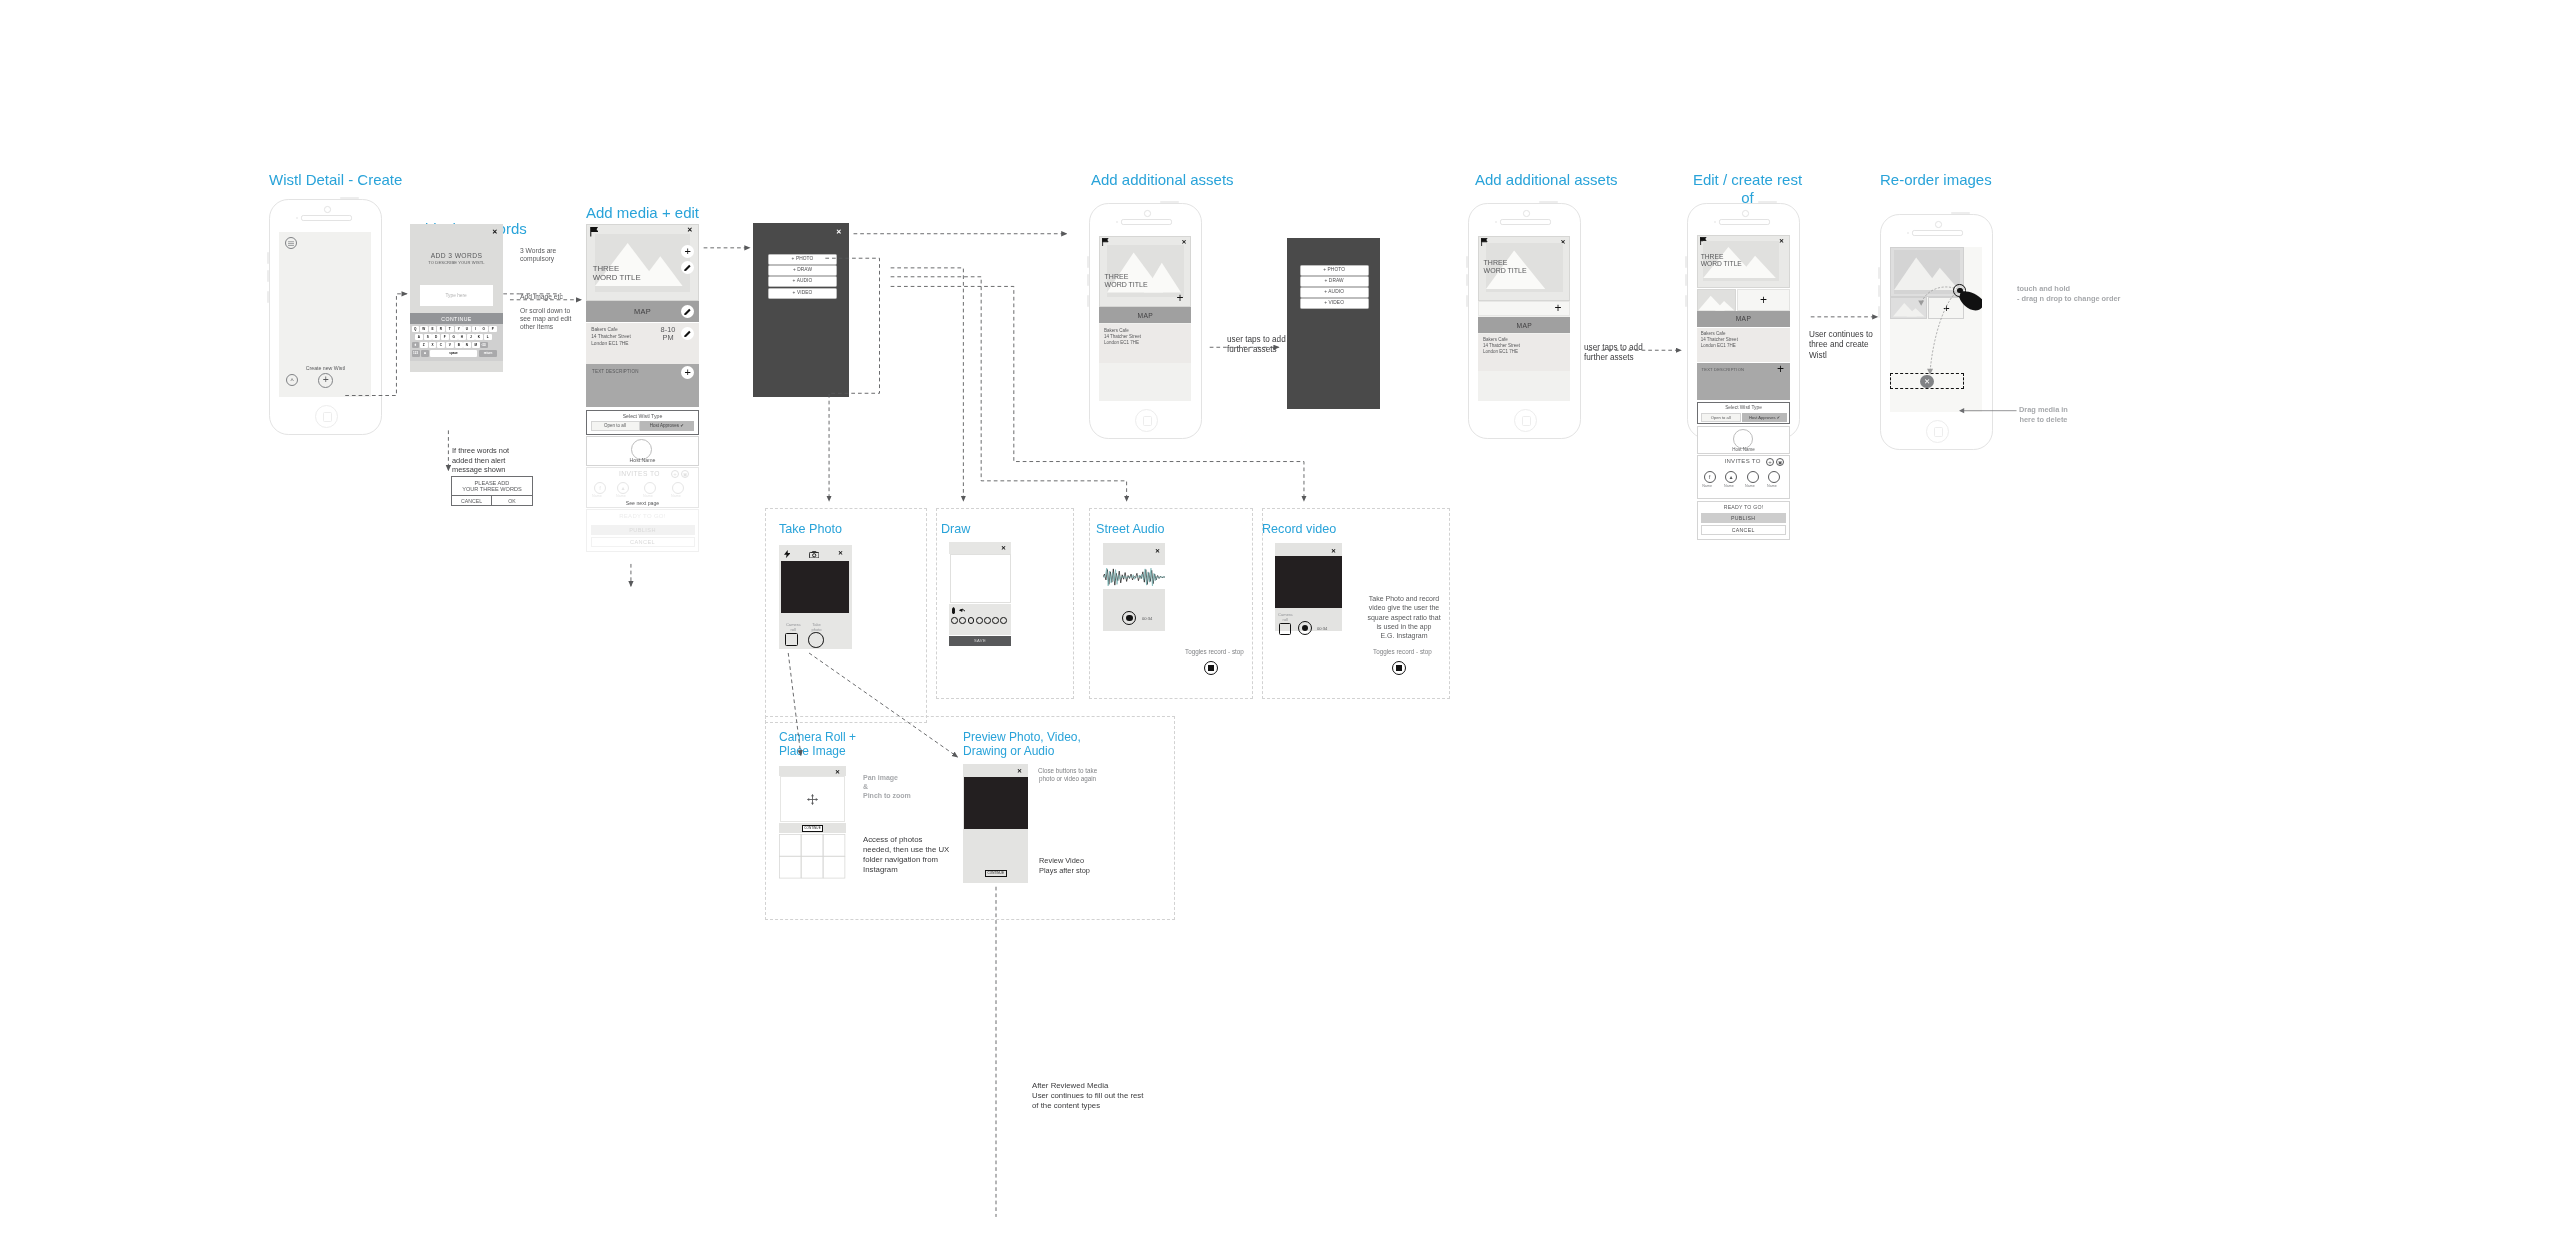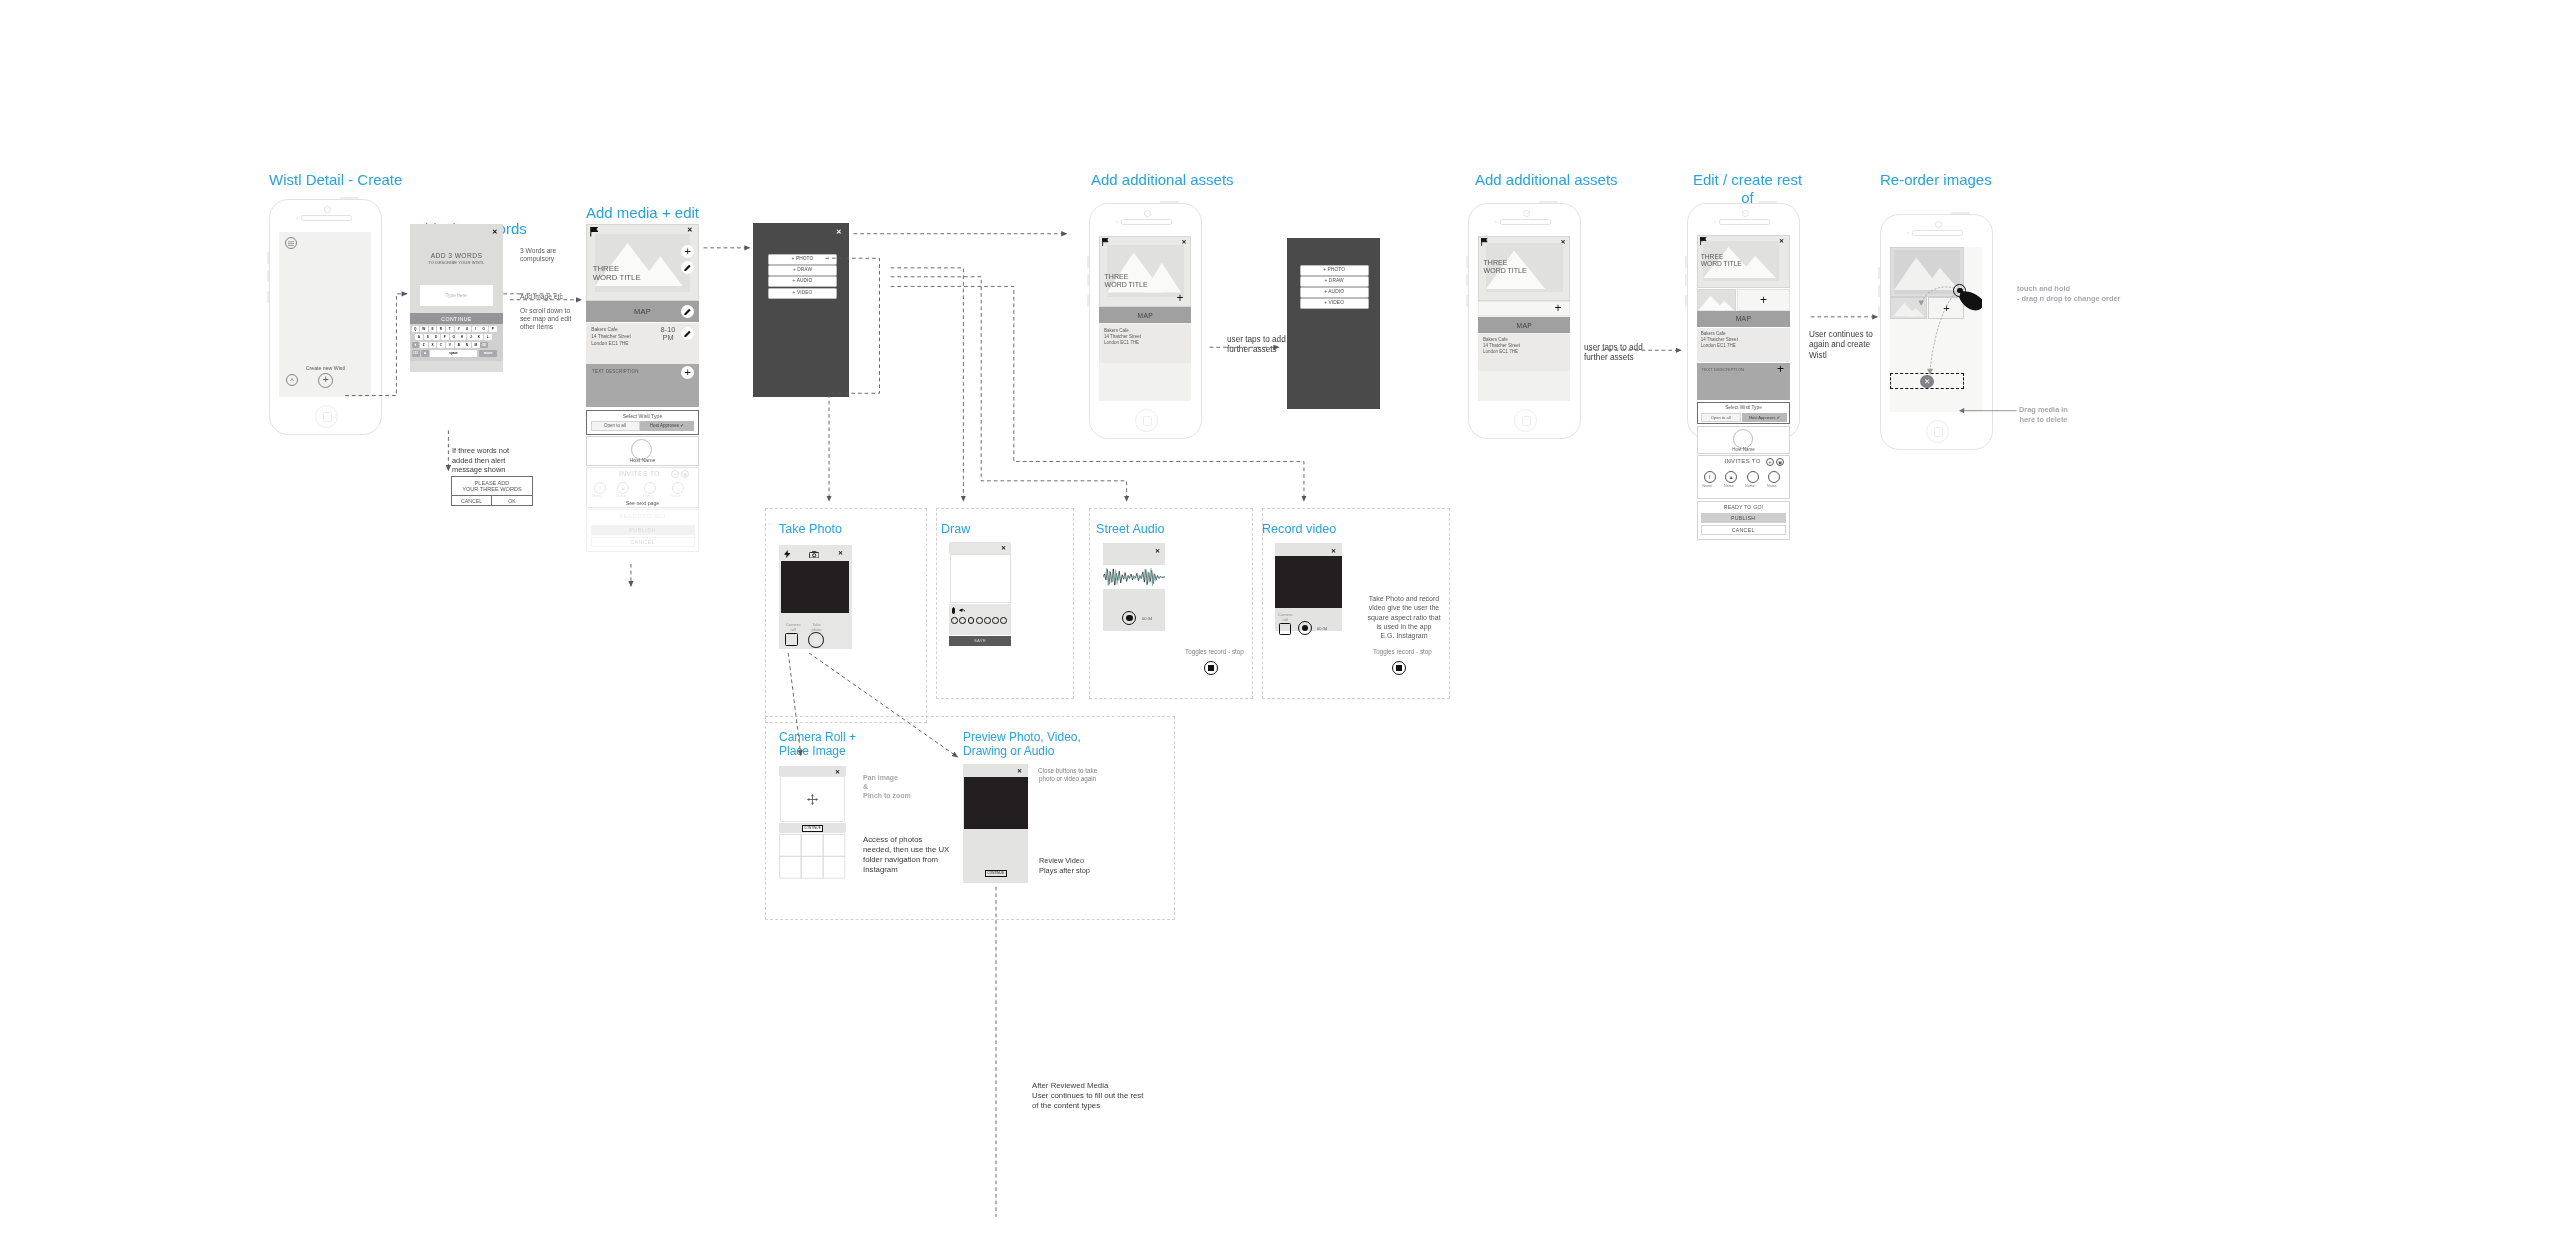--- a/index.html
+++ b/index.html
@@ -390,21 +390,21 @@
   <div style="position:absolute;left:27px;top:249px;color:#808285;font-size:3.7px;">Name</div>
   <div style="position:absolute;left:48px;top:249px;color:#808285;font-size:3.7px;">Name</div>
   <div style="position:absolute;left:70px;top:249px;color:#808285;font-size:3.7px;">Name</div>
 
   <div class="solidbox" style="left:0;top:266px;width:93px;height:39px;border:0.7px solid #d4d4d4;background:#fff;"></div>
   <div style="position:absolute;left:0;top:269px;width:93px;text-align:center;color:#58595b;font-size:5.2px;letter-spacing:0.2px;">READY TO GO!</div>
   <div class="wf center" style="left:3.7px;top:278px;width:85px;height:9.6px;background:#cdcdcd;color:#4d4d4f;font-size:5.2px;letter-spacing:0.3px;">PUBLISH</div>
   <div class="wf center" style="left:3.7px;top:290px;width:85px;height:9.6px;background:#fff;border:0.7px solid #d4d4d4;box-sizing:border-box;color:#4d4d4f;font-size:5.2px;letter-spacing:0.3px;">CANCEL</div>
 </div>
 <div class="note-dark" style="left:1809px;top:330px;font-size:8.2px;line-height:10.4px;">User continues to
-again and create
+three and create
 Wistl</div>
 
 <div class="phone" style="left:1880px;top:214px;width:113px;height:236px;">
   <div class="phone-body"></div>
   <div class="phone-cam"></div>
     <div class="phone-speaker"></div>
     <div class="phone-dot"></div>
   <div class="phone-btn-l" style="top:53px;height:12px;"></div>
   <div class="phone-btn-l" style="top:71px;height:12px;"></div>
   <div class="phone-btn-l" style="top:92px;height:12px;"></div>

